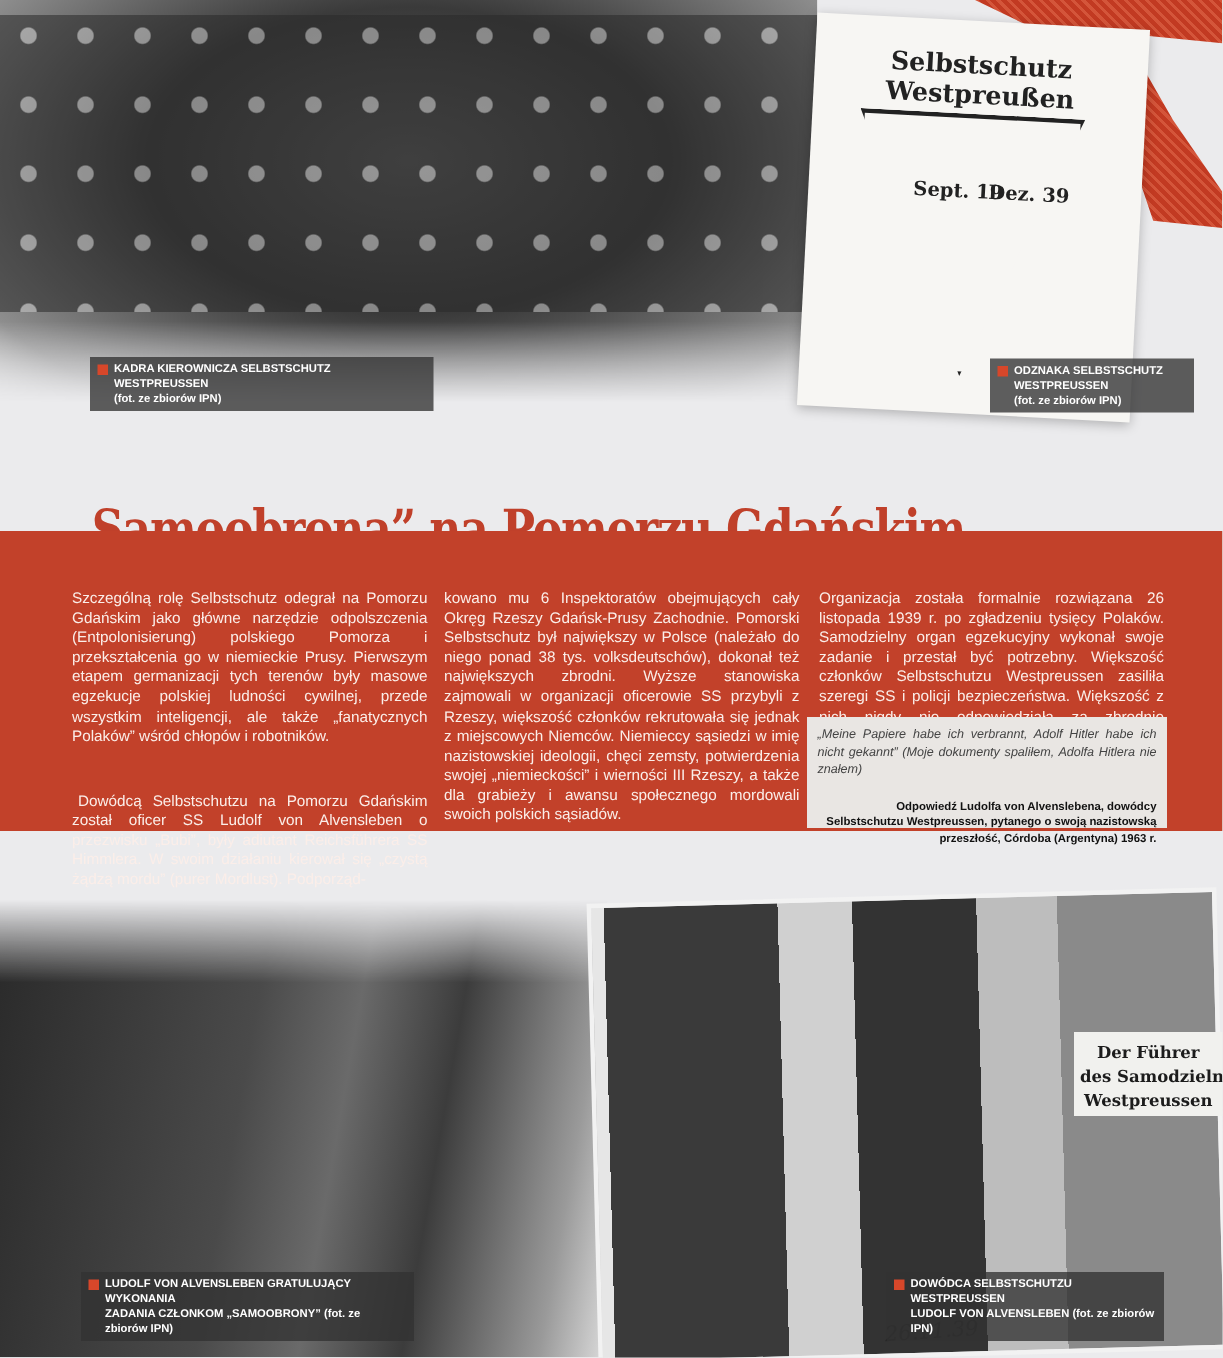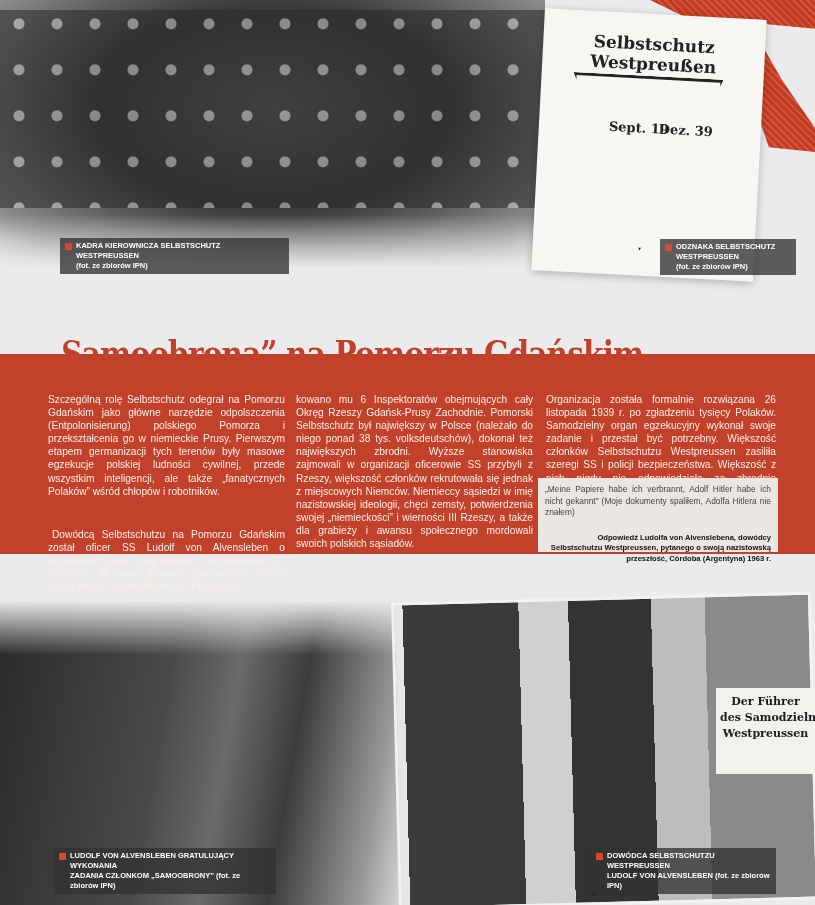--- a/index.html
+++ b/index.html
@@ -94,41 +94,41 @@
   .col p { text-indent: 0; margin-top: 30px; }
   .col p + p { text-indent: 4px; }
   .col-1 { left: 48px; }
   .col-2 { left: 296px; }
   .col-3 { left: 546px; width: 230px; }
   .quote-box {
     position: absolute; left: 538px; top: 478px; width: 240px; height: 74px;
     background: #e9e6e3; padding: 6px 7px;
   }
   .quote-box .q {
-    font-size: 8.4px; line-height: 11.5px; color: #444; text-align: justify;
+    font-style: italic; font-size: 8.4px; line-height: 11.5px; color: #444; text-align: justify;
   }
   .quote-box .attr {
     font-weight: bold; font-size: 7.6px; line-height: 10.5px; color: #111; text-align: right; margin-top: 14px;
   }
   .photo-bl {
     left: 0; top: 600px; width: 405px; height: 305px;
     background:
       linear-gradient(100deg, #2a2a2a 0%, #4a4a4a 40%, #6a6a6a 55%, #3c3c3c 70%, #9a9a9a 90%, #dcdcdc 100%);
     -webkit-mask-image: linear-gradient(to bottom, transparent 0%, #000 18%);
             mask-image: linear-gradient(to bottom, transparent 0%, #000 18%);
   }
   .photo-br {
     left: 395px; top: 597px; width: 420px; height: 308px;
     background:
       linear-gradient(90deg, #e6e6e6 0 2%, #3a3a3a 2% 30%, #d0d0d0 30% 42%, #333 42% 62%, #bdbdbd 62% 75%, #8a8a8a 75% 100%);
     transform: rotate(-1.5deg);
     border: 3px solid #f2f2f2;
   }
   .sign {
-    position: absolute; left: 716px; top: 688px; width: 99px; height: 86px;
+    position: absolute; left: 716px; top: 688px; width: 99px; height: 56px;
     background: #f1f1ee; color: #1c1c1c;
     font-family: "DejaVu Serif", serif; font-weight: bold; font-size: 11px; line-height: 16px;
     padding: 6px 4px; text-align: center; overflow: hidden; white-space: nowrap;
   }
   .hw {
     position: absolute; font-family: "DejaVu Serif", serif; font-style: italic; color: #222;
   }
 </style>
 </head>
 <body>

